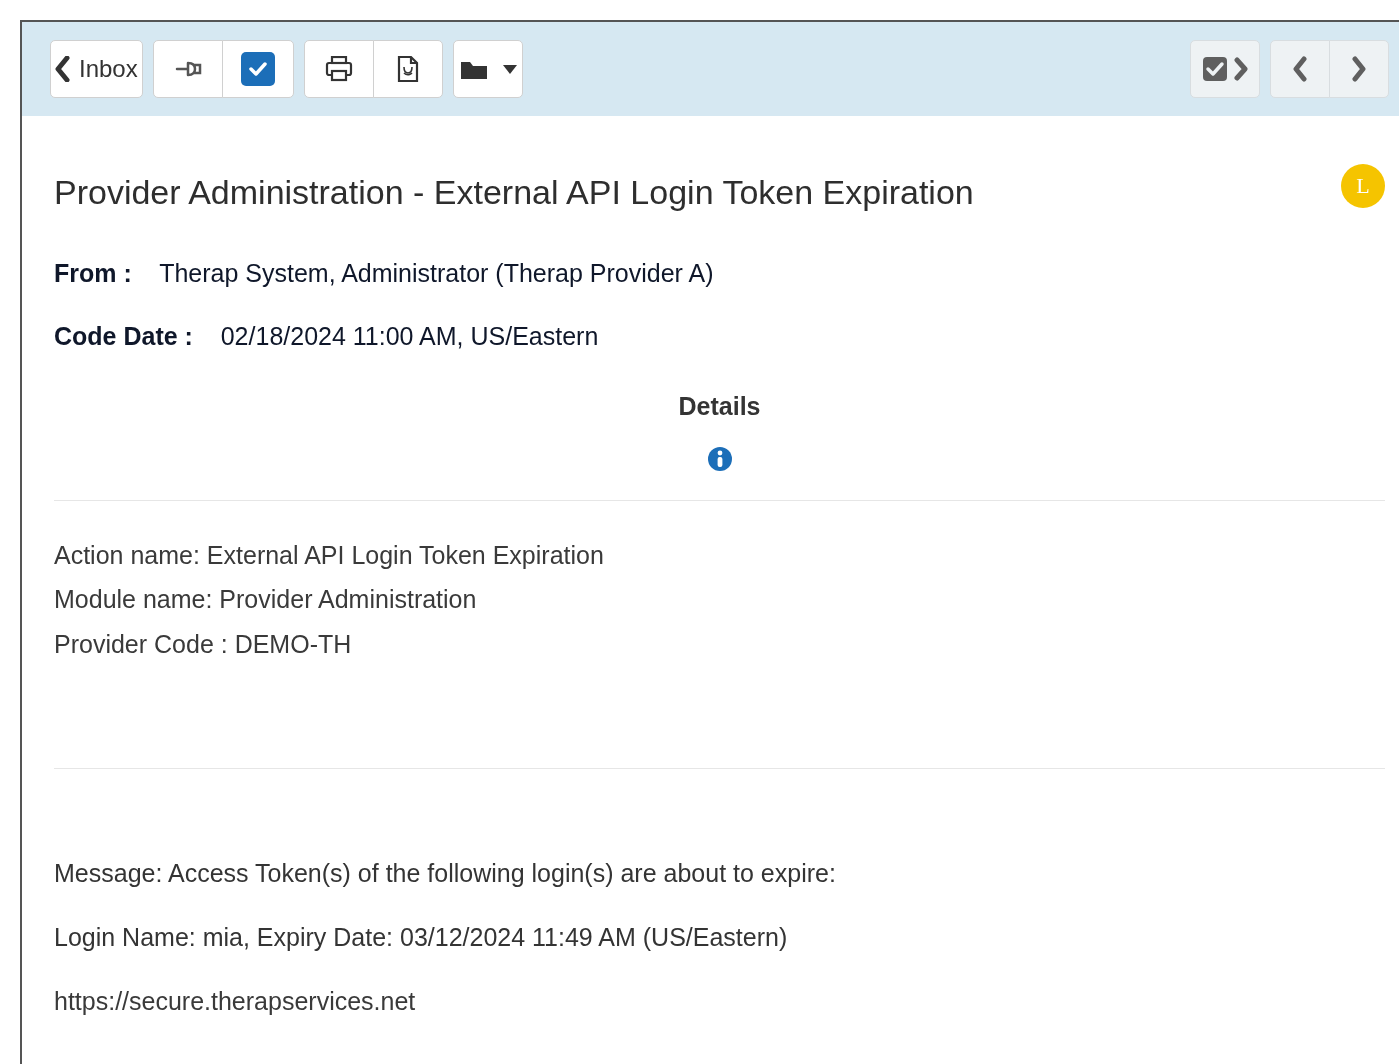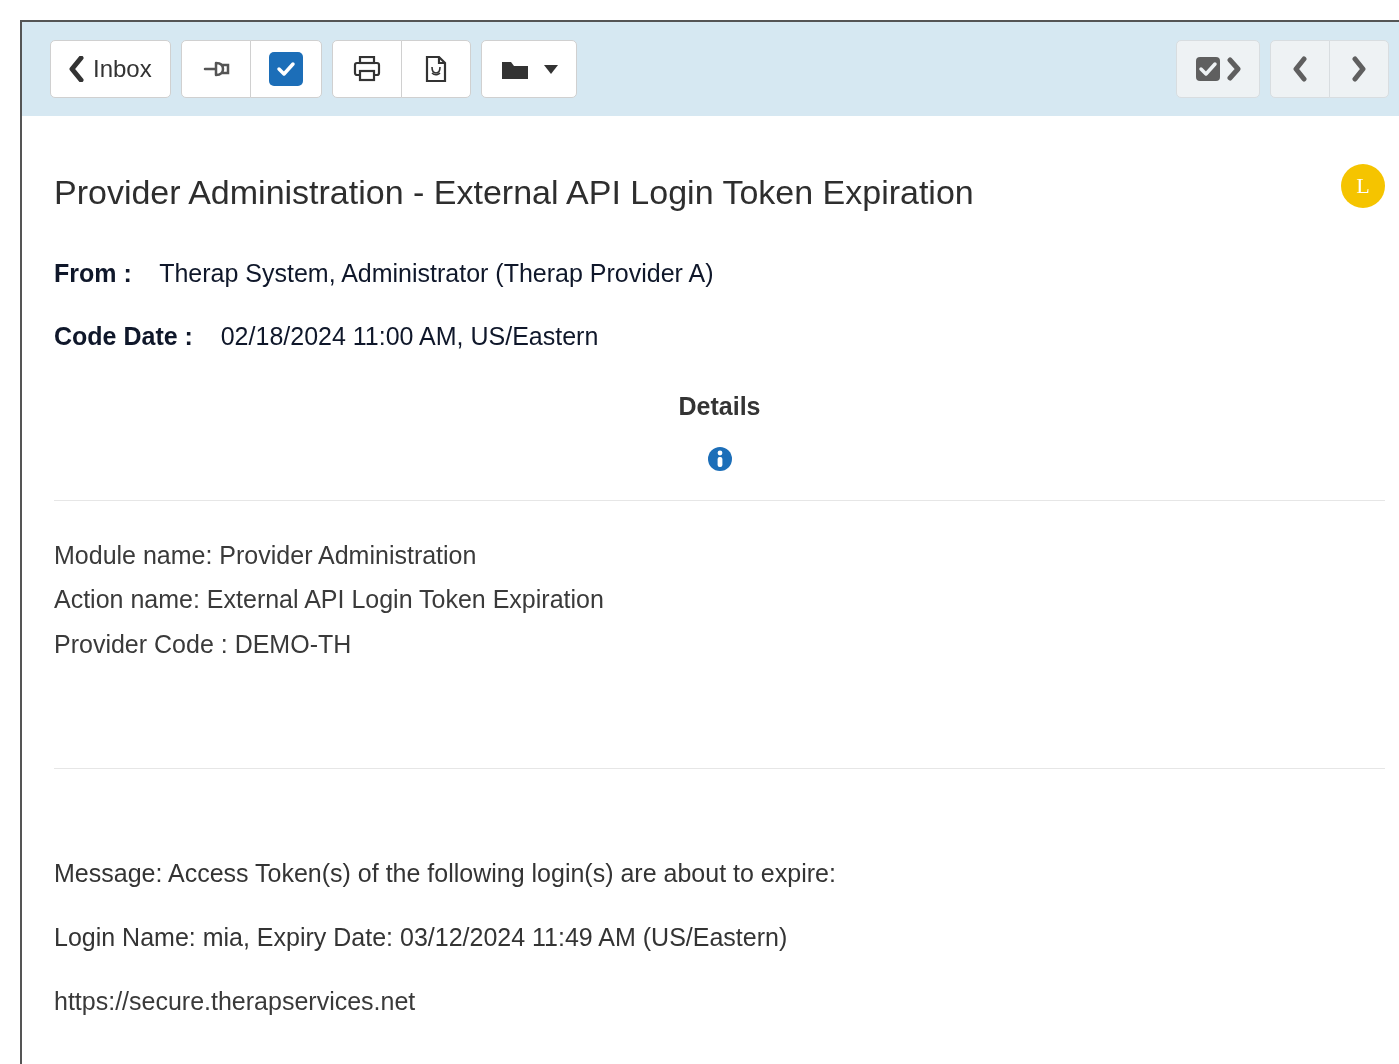--- a/index.html
+++ b/index.html
@@ -37,21 +37,21 @@
       border:1px solid #d0d0d0;
       border-radius:5px;
       height:58px;
       min-width:70px;
       display:flex;
       align-items:center;
       justify-content:center;
       font-size:24px;
       color:#333;
       cursor:pointer;
-      padding:0 18px;
+      padding:0 4px;
       gap:8px;
     }
     .btn-cluster .btn { border-radius:0; margin-left:-1px;}
     .btn-cluster .btn:first-child { border-top-left-radius:5px; border-bottom-left-radius:5px; margin-left:0;}
     .btn-cluster .btn:last-child  { border-top-right-radius:5px; border-bottom-right-radius:5px;}
     .btn.nav {
       background:#eef2f4;
       border-color:#d8dde0;
       min-width:60px;
     }
@@ -226,22 +226,22 @@
         <svg width="26" height="26" viewBox="0 0 26 26">
           <circle cx="13" cy="13" r="12" fill="#1c6eb8"></circle>
           <circle cx="13" cy="7" r="2.4" fill="#fff"></circle>
           <rect x="10.6" y="11" width="4.8" height="10" rx="2" fill="#fff"></rect>
         </svg>
       </span>
     </div>
 
     <div class="hr"></div>
 
+    <div class="block">Action name: External API Login Token Expiration</div>
     <div class="block">Module name: Provider Administration</div>
-    <div class="block">Action name: External API Login Token Expiration</div>
     <div class="block">Provider Code : DEMO-TH</div>
 
     <div class="block-space"></div>
     <div class="hr"></div>
     <div style="height:50px;"></div>
 
     <div class="msg-line">Message: Access Token(s) of the following login(s) are about to expire:</div>
     <div class="msg-gap"></div>
     <div class="msg-line">Login Name: mia, Expiry Date: 03/12/2024 11:49 AM (US/Eastern)</div>
     <div class="msg-gap"></div>

